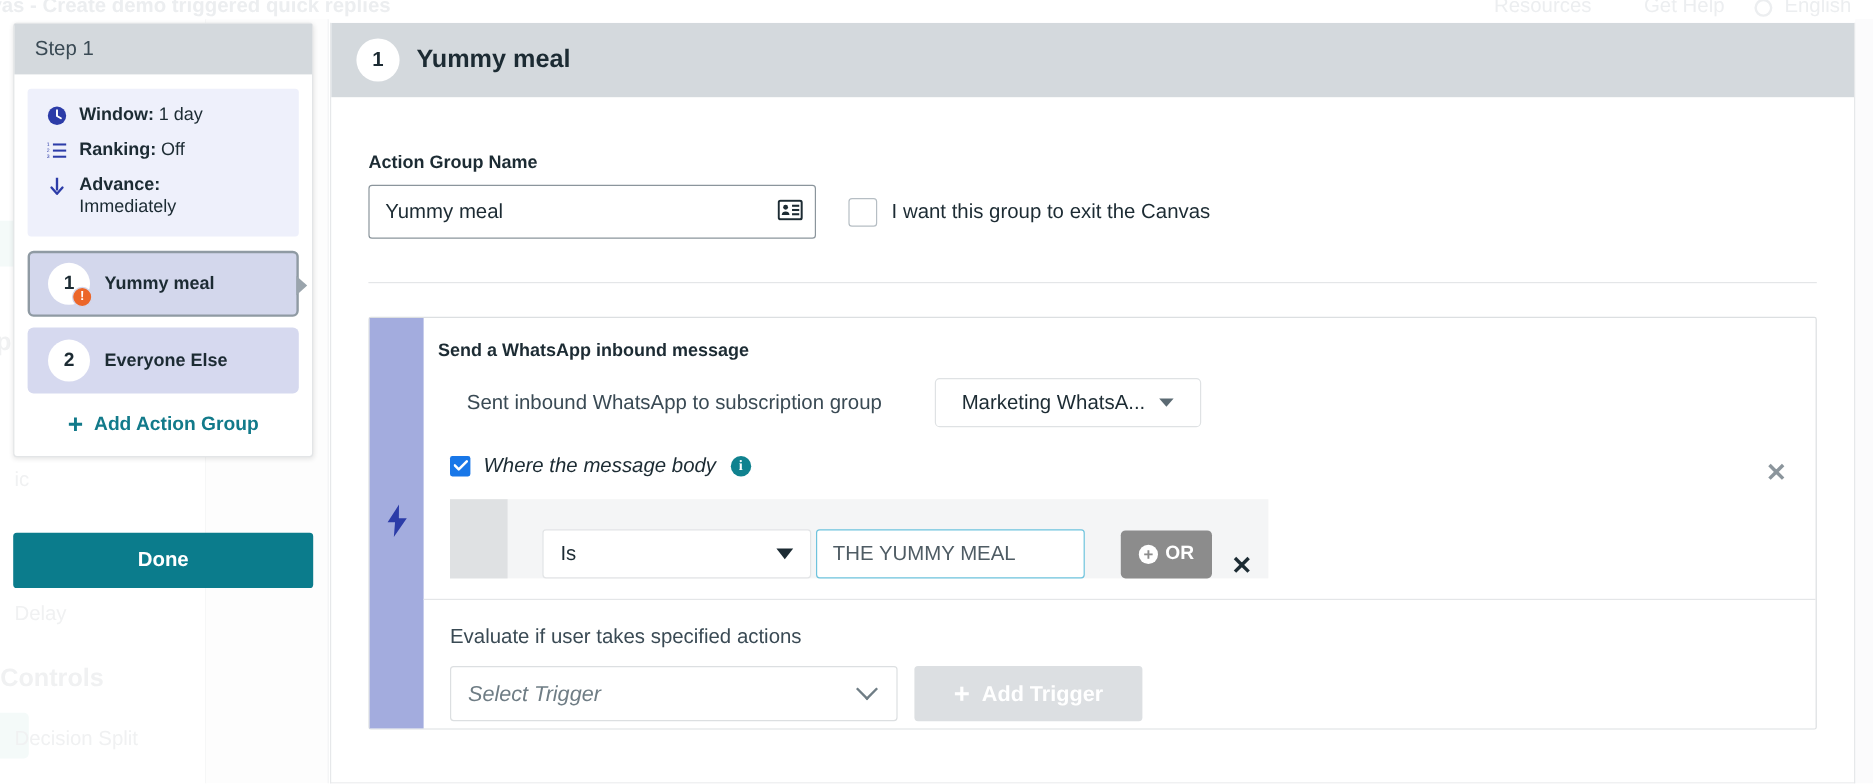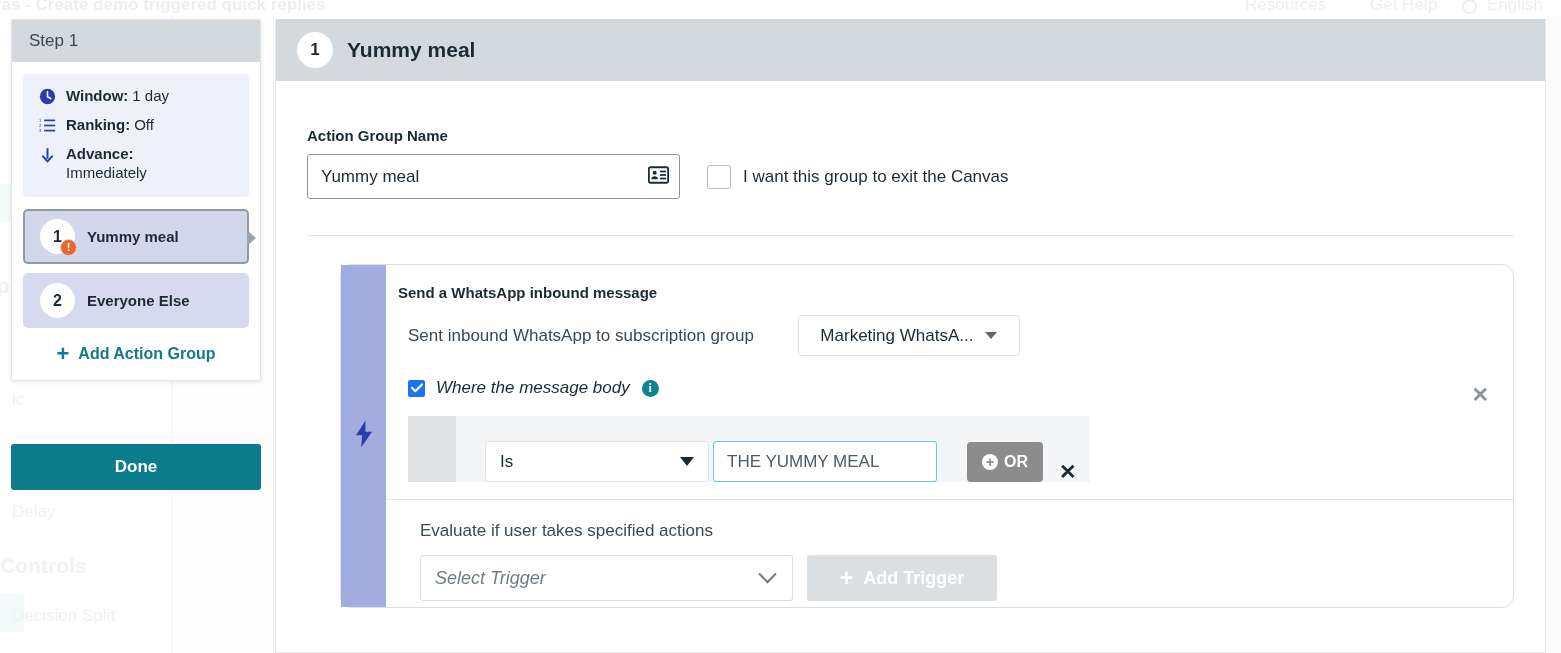--- a/index.html
+++ b/index.html
@@ -330,23 +330,22 @@
     margin: 36px 0 0 0;
     height: 1px;
     background: #e4e6e8;
   }
 
   
   .trigger-card {
     margin-top: 28px;
     display: flex;
     border: 1px solid #dcdfe1;
-    border-radius: 12px;
+    border-radius: 2px;
     min-height: 344px;
-    margin-left: 33px;
   }
   .trigger-rail {
     width: 45px;
     min-width: 45px;
     background: #a3acde;
     display: flex;
     align-items: center;
     justify-content: center;
   }
   .trigger-content { flex: 1; position: relative; }
@@ -355,21 +354,21 @@
   .tc-title {
     font-size: 15px;
     font-weight: 700;
     color: #1c2b33;
     padding-left: 12px;
   }
   .tc-sub-row {
     display: flex;
     align-items: center;
     margin-top: 14px;
-    padding-left: 22px;
+    padding-left: 36px;
   }
   .tc-sub-text { font-size: 17px; color: #3a4a54; }
   .sub-select {
     margin-left: 44px;
     width: 222px;
     height: 41px;
     border: 1px solid #dfe2e4;
     border-radius: 4px;
     background: #ffffff;
     display: flex;
@@ -518,21 +517,21 @@
     cursor: pointer;
     line-height: 1;
   }
 
   .tc-divider {
     margin-top: 17px;
     height: 1px;
     background: #e4e6e8;
   }
 
-  .tc-bottom { padding: 21px 0 0 34px; }
+  .tc-bottom { padding: 21px 0 0 22px; }
   .eval-label {
     font-size: 17px;
     color: #3a4a54;
     margin-bottom: 14px;
   }
   .trigger-select-row { display: flex; align-items: center; }
   .trig-select {
     width: 373px;
     height: 46px;
     background: #ffffff;

